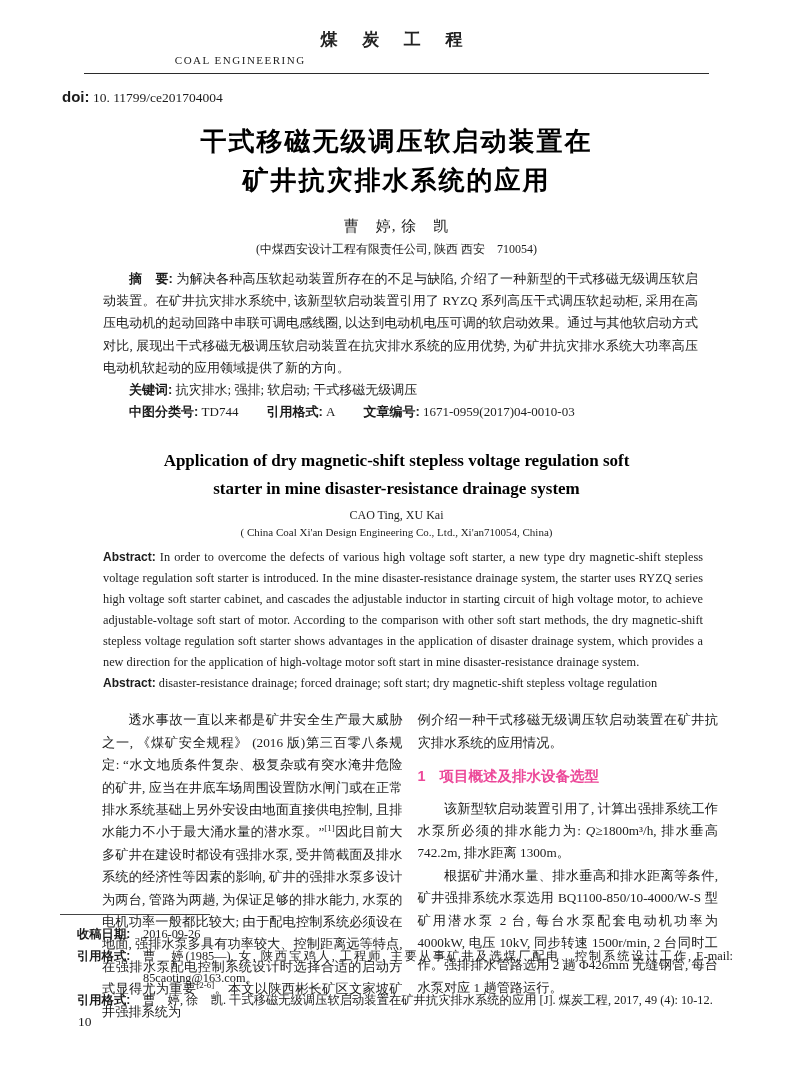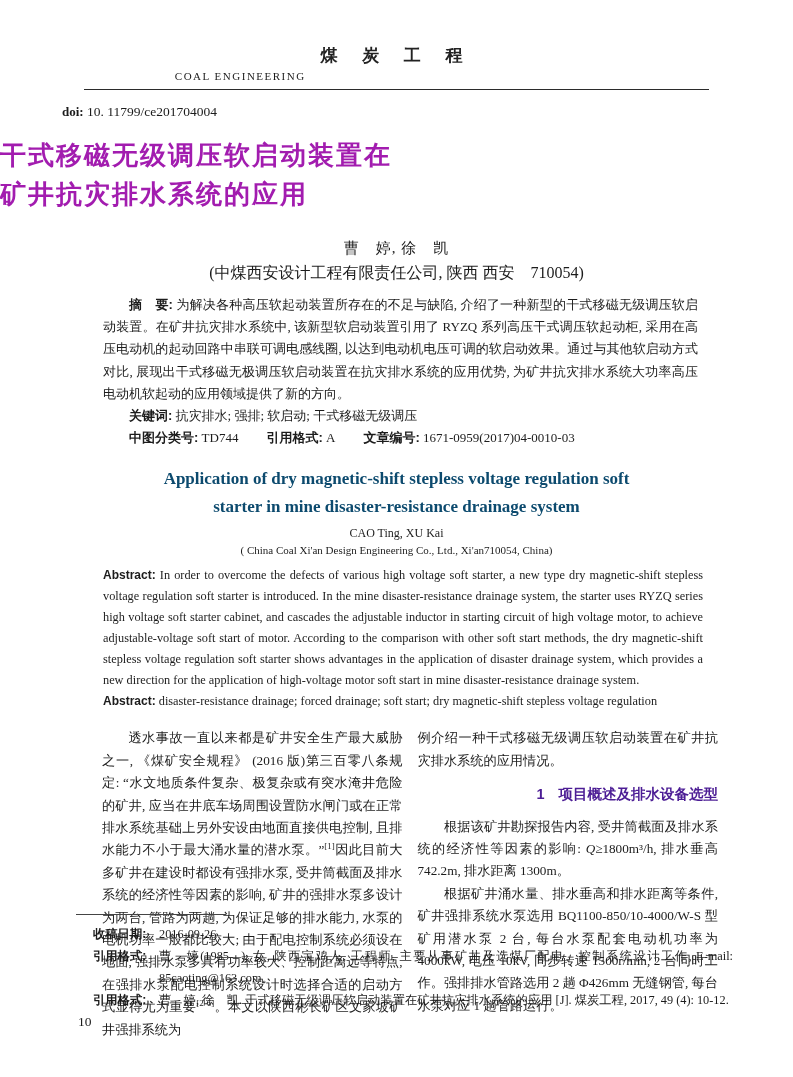--- a/index.html
+++ b/index.html
@@ -8,21 +8,21 @@
     position: relative;
     width: 793px;
     height: 1077px;
     margin: 0 auto;
     background: #ffffff;
     color: #1c1c1c;
     font-family: "Liberation Serif", "DejaVu Serif", serif;
     overflow: hidden;
   }
   
-  .header { margin: 0 84px; padding-top: 44px; }
+  .header { margin: 0 84px; padding-top: 28px; }
   .jname {
     text-align: center;
     font-family: "Liberation Sans", "DejaVu Sans", sans-serif;
     font-weight: bold;
     font-size: 17px;
     letter-spacing: 10px;
     color: #222;
   }
   .jrow {
     display: grid;
@@ -30,58 +30,58 @@
     align-items: end;
     margin-top: 3px;
     padding-bottom: 7px;
     border-bottom: 1.6px solid #2b2b2b;
   }
   .jissue { font-size: 13px; font-style: italic; }
   .jen { font-size: 11px; letter-spacing: 1.5px; text-align: center; }
   .jvol { font-size: 13px; text-align: right; }
   
   .doi { margin: 14px 60px 0 62px; font-size: 13.5px; }
-  .doi b { font-family: Liberation Serif, serif; font-size: 13px; }
+  .doi b { font-family: Liberation Sans, sans-serif; font-size: 15px; }
   
   .title {
     margin-top: 16px;
-    text-align: left;
+    text-align: center;
     font-family: "Liberation Sans", "DejaVu Sans", sans-serif;
     font-weight: bold;
     font-size: 26px;
     line-height: 39px;
     letter-spacing: 2px;
-    color: #a21caf;
-  }
-  .authors { margin-top: 25px; text-align: center; font-size: 15px; letter-spacing: 1px; }
-  .affil { margin-top: 5px; text-align: center; font-size: 16px; }
+    color: #000000;
+  }
+  .authors { margin-top: 17px; text-align: center; font-size: 15px; letter-spacing: 1px; }
+  .affil { margin-top: 5px; text-align: center; font-size: 12px; }
   
   .absblock {
     margin: 10px 95px 0 103px;
     font-size: 13px;
     line-height: 22.2px;
     text-align: justify;
   }
   .absblock p { text-indent: 2em; }
   .lbl {
     font-family: "Liberation Sans", "DejaVu Sans", sans-serif;
     font-weight: bold;
     font-style: normal;
   }
   .kaiti { font-style: normal; }
   .clcrow { text-indent: 2em; white-space: nowrap; }
   .clcrow .gap { display: inline-block; width: 28px; }
   
   .etitle {
-    margin-top: 16px;
+    margin-top: 24px;
     text-align: center;
     font-weight: bold;
     font-size: 17px;
     line-height: 28px;
-    color: #0c4a6e;
+    color: #000000;
   }
   .eauthors { margin-top: 5px; text-align: center; font-size: 12px; }
   .eaffil { margin-top: 3px; text-align: center; font-size: 11px; }
   .eabs {
     margin: 9px 90px 0 103px;
     font-size: 12.3px;
     line-height: 21px;
     text-align: justify;
   }
   .eabs .lbl { font-size: 12px; }
@@ -95,27 +95,27 @@
     text-align: justify;
   }
   .col { flex: 1; min-width: 0; }
   .col p.ind { text-indent: 2em; }
   sup { font-size: 9px; line-height: 0; }
   .h1 {
     font-family: "Liberation Sans", "DejaVu Sans", sans-serif;
     font-weight: bold;
     font-size: 14.5px;
     margin: 11px 0 10px 0;
-    text-align: right;
-    color: #4c1d95;
+    text-align: left;
+    color: #ec4899;
   }
   .h1 .num { margin-right: 14px; }
   .qvar { font-style: italic; }
   
-  .footer { position: absolute; left: 60px; right: 60px; top: 914px; }
+  .footer { position: absolute; left: 44px; right: 60px; top: 914px; }
   .footrule { width: 150px; border-top: 1.2px solid #444; margin-left: 16px; }
   .notes { margin: 8px 0 0 33px; font-size: 12.3px; line-height: 22px; }
   .note { display: flex; }
   .note .nlbl {
     font-family: "Liberation Sans", "DejaVu Sans", sans-serif;
     font-weight: bold;
     white-space: nowrap;
     width: 66px;
     flex: none;
   }
@@ -164,21 +164,21 @@
     <p><span class="lbl">Abstract:</span> <span>disaster-resistance drainage; forced drainage; soft start; dry magnetic-shift stepless voltage regulation</span></p>
   </div>
 
   <div class="body">
     <div class="col">
       <p class="ind"><span>透水事故一直以来都是矿井安全生产最大威胁之一, 《煤矿安全规程》 (2016 版)第三百零八条规定: “水文地质条件复杂、极复杂或有突水淹井危险的矿井, 应当在井底车场周围设置防水闸门或在正常排水系统基础上另外安设由地面直接供电控制, 且排水能力不小于最大涌水量的潜水泵。”</span><sup>[1]</sup><span>因此目前大多矿井在建设时都设有强排水泵, 受井筒截面及排水系统的经济性等因素的影响, 矿井的强排水泵多设计为两台, 管路为两趟, 为保证足够的排水能力, 水泵的电机功率一般都比较大; 由于配电控制系统必须设在地面, 强排水泵多具有功率较大、控制距离远等特点, 在强排水泵配电控制系统设计时选择合适的启动方式显得尤为重要</span><sup>[2-6]</sup><span>。本文以陕西彬长矿区文家坡矿井强排系统为</span></p>
     </div>
     <div class="col">
       <p>例介绍一种干式移磁无级调压软启动装置在矿井抗灾排水系统的应用情况。</p>
       <div class="h1"><span class="num">1</span><span>项目概述及排水设备选型</span></div>
-      <p class="ind"><span>根据该矿井勘探报告内容, 受井筒截面及排水系统的经济性等因素的影响: </span><span class="qvar">Q</span><span>≥1800m³/h, 排水垂高 742.2m, 排水距离 1300m。</span></p>
+      <p class="ind"><span>该新型软启动装置引用了, 计算出强排系统工作水泵所必须的排水能力为: </span><span class="qvar">Q</span><span>≥1800m³/h, 排水垂高 742.2m, 排水距离 1300m。</span></p>
       <p class="ind">根据矿井涌水量、排水垂高和排水距离等条件, 矿井强排系统水泵选用 BQ1100-850/10-4000/W-S 型矿用潜水泵 2 台, 每台水泵配套电动机功率为 4000kW, 电压 10kV, 同步转速 1500r/min, 2 台同时工作。强排排水管路选用 2 趟 Φ426mm 无缝钢管, 每台水泵对应 1 趟管路运行。</p>
     </div>
   </div>
 
   <div class="footer">
     <div class="footrule"></div>
     <div class="notes">
       <div class="note">
         <span class="nlbl">收稿日期:</span>
         <span class="ntxt">2016-09-26</span>

